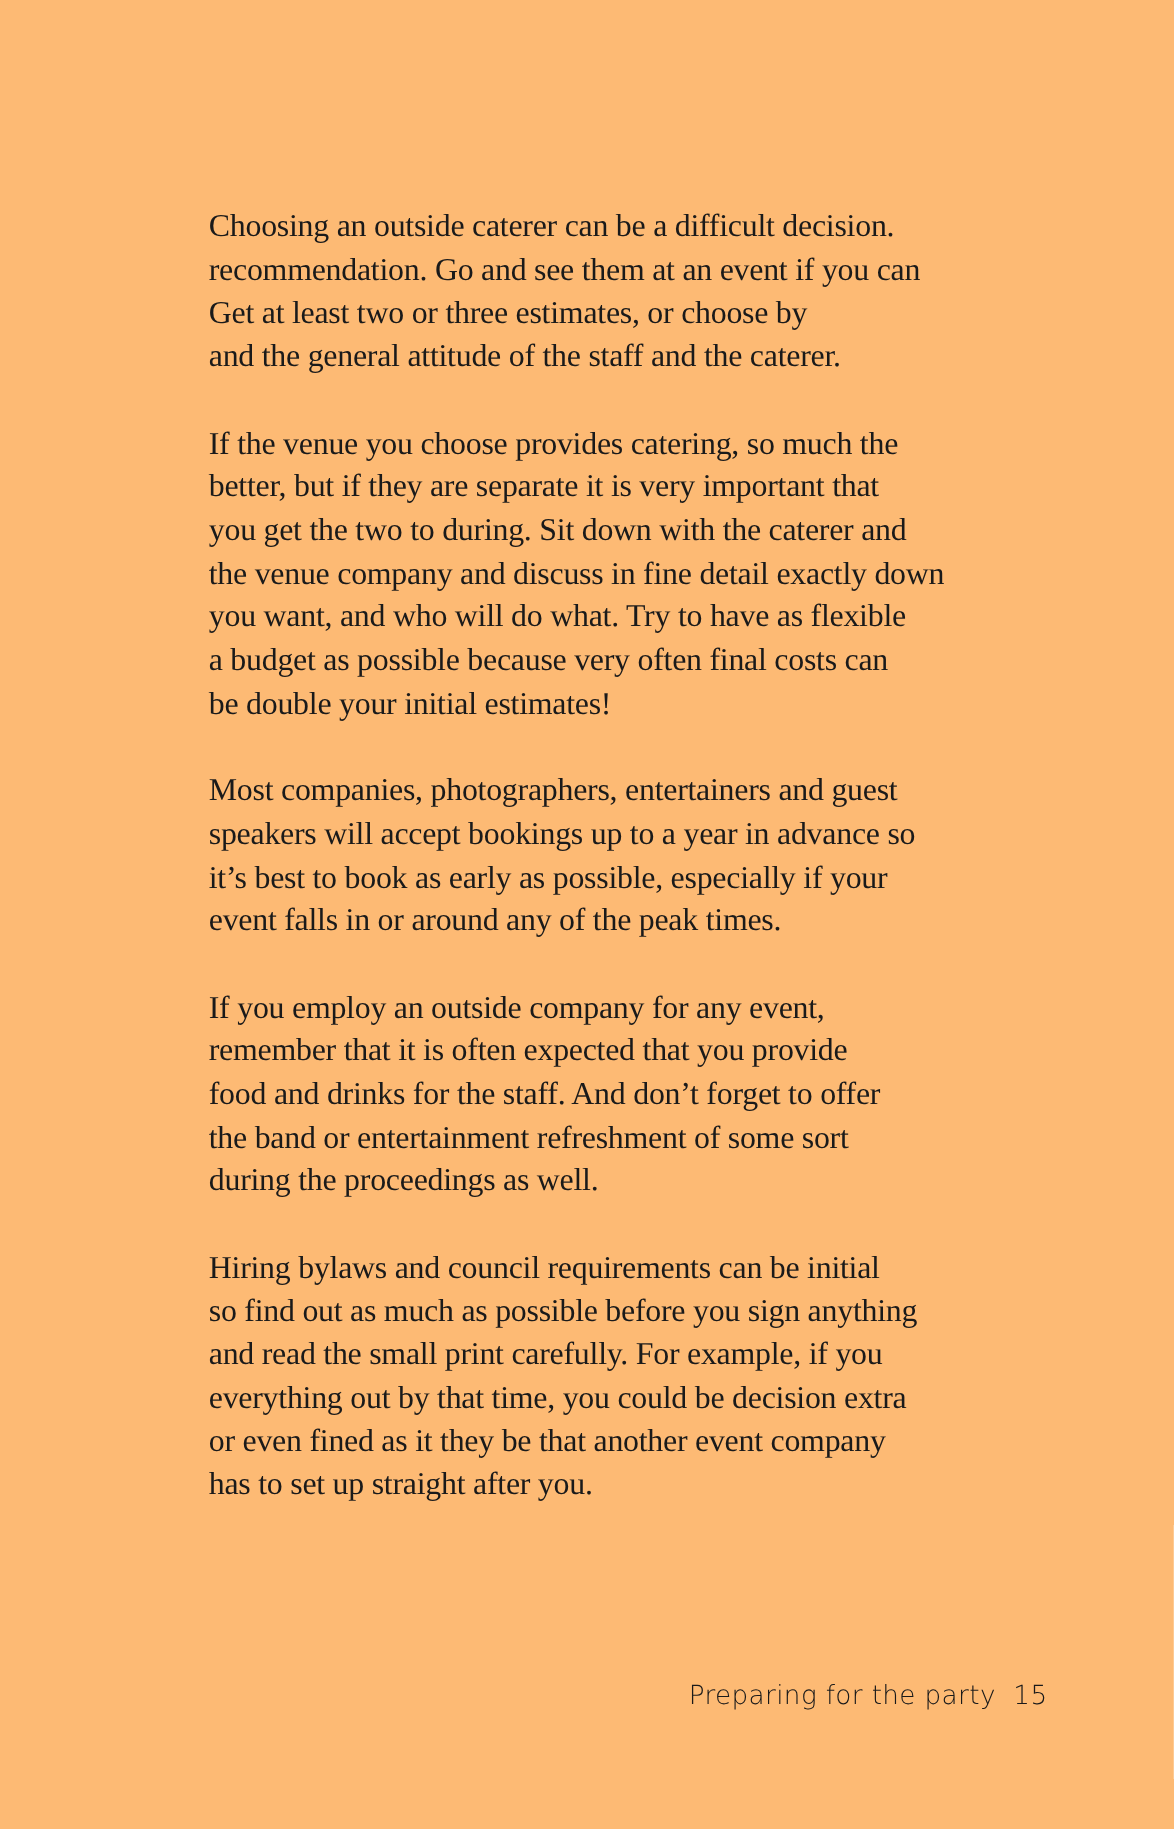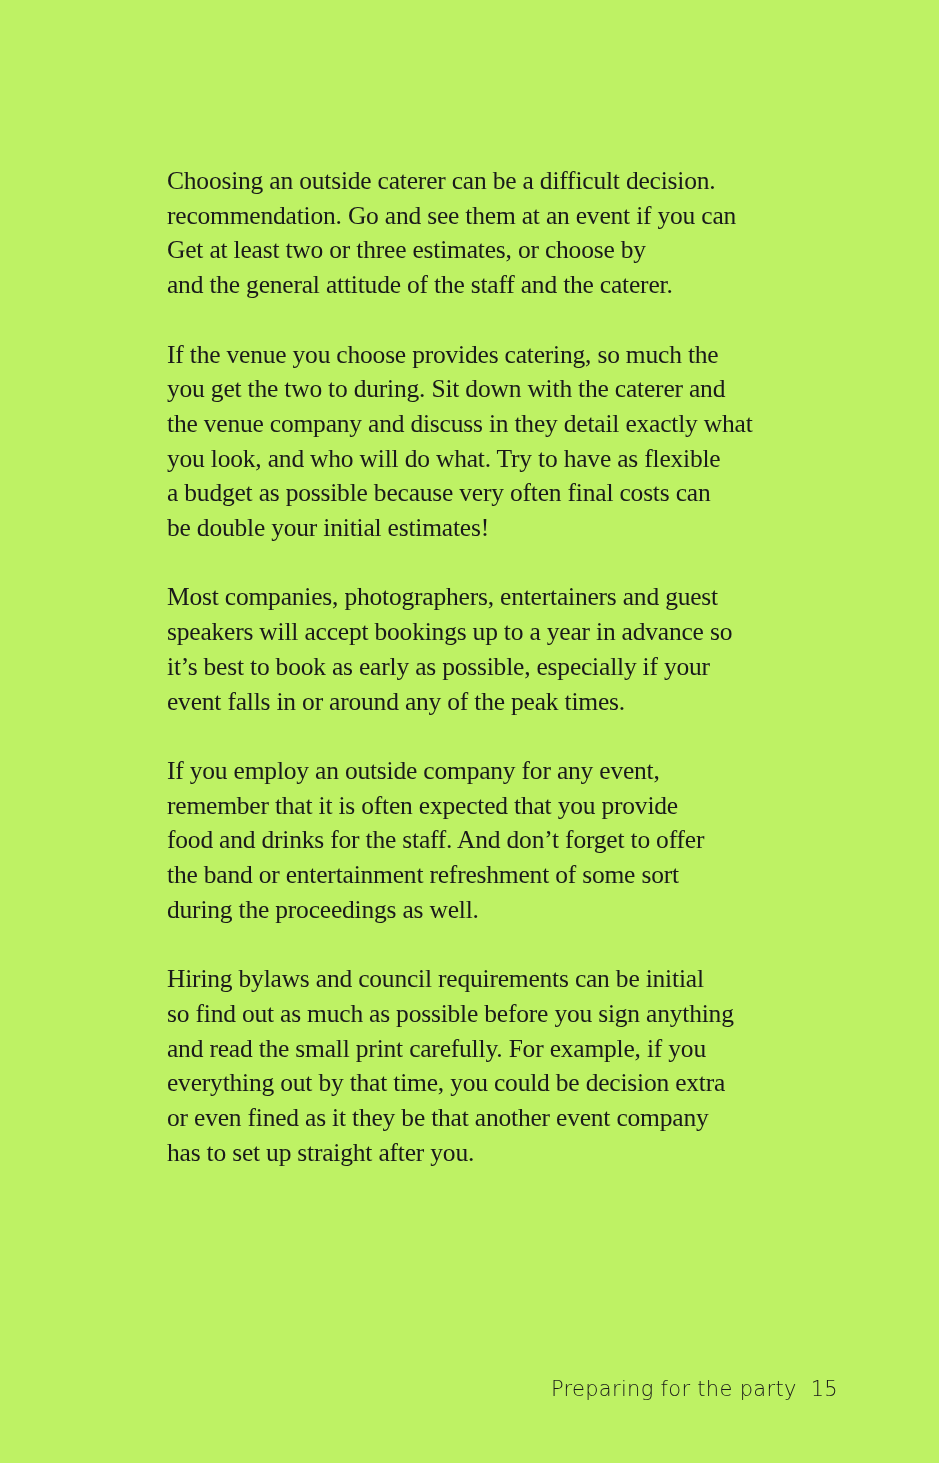--- a/index.html
+++ b/index.html
@@ -12,21 +12,21 @@
       height: 1463px;
       position: relative;
       overflow: hidden;
       color: #1a1a1a;
     }
     .page {
       position: absolute;
       left: 0; top: 0;
       width: 939px;
       height: 1463px;
-      background: #bef264;
+      background: #fdba74;
     }
     .body-text {
       position: absolute;
       left: 167px;
       top: 164px;
       width: 660px;
       font-family: "Liberation Serif", "DejaVu Serif", serif;
       font-size: 25.5px;
       line-height: 34.7px;
       letter-spacing: -0.2px;
@@ -41,44 +41,44 @@
     .footer {
       position: absolute;
       right: 101px;
       top: 1344px;
       font-family: "DejaVu Sans", "Liberation Sans", sans-serif;
       font-size: 21px;
       font-weight: 300;
       letter-spacing: 0.3px;
       color: #1a1a1a;
       white-space: nowrap;
-      margin-top: 33px;
     }
     .footer .page-number {
       margin-left: 14px;
     }
   </style>
 </head>
 <body>
 
 <div class="page">
   <div class="body-text">
 
     <p class="para">
       <span class="line">Choosing an outside caterer can be a difficult decision.</span>
       <span class="line">recommendation. Go and see them at an event if you can</span>
       <span class="line">Get at least two or three estimates, or choose by</span>
       <span class="line">and the general attitude of the staff and the caterer.</span>
     </p>
 
     <p class="para">
       <span class="line">If the venue you choose provides catering, so much the</span>
+      <span class="line">better, but if they are separate it is very important that</span>
       <span class="line">you get the two to during. Sit down with the caterer and</span>
-      <span class="line">the venue company and discuss in they detail exactly what</span>
-      <span class="line">you look, and who will do what. Try to have as flexible</span>
+      <span class="line">the venue company and discuss in fine detail exactly down</span>
+      <span class="line">you want, and who will do what. Try to have as flexible</span>
       <span class="line">a budget as possible because very often final costs can</span>
       <span class="line">be double your initial estimates!</span>
     </p>
 
     <p class="para">
       <span class="line">Most companies, photographers, entertainers and guest</span>
       <span class="line">speakers will accept bookings up to a year in advance so</span>
       <span class="line">it’s best to book as early as possible, especially if your</span>
       <span class="line">event falls in or around any of the peak times.</span>
     </p>

